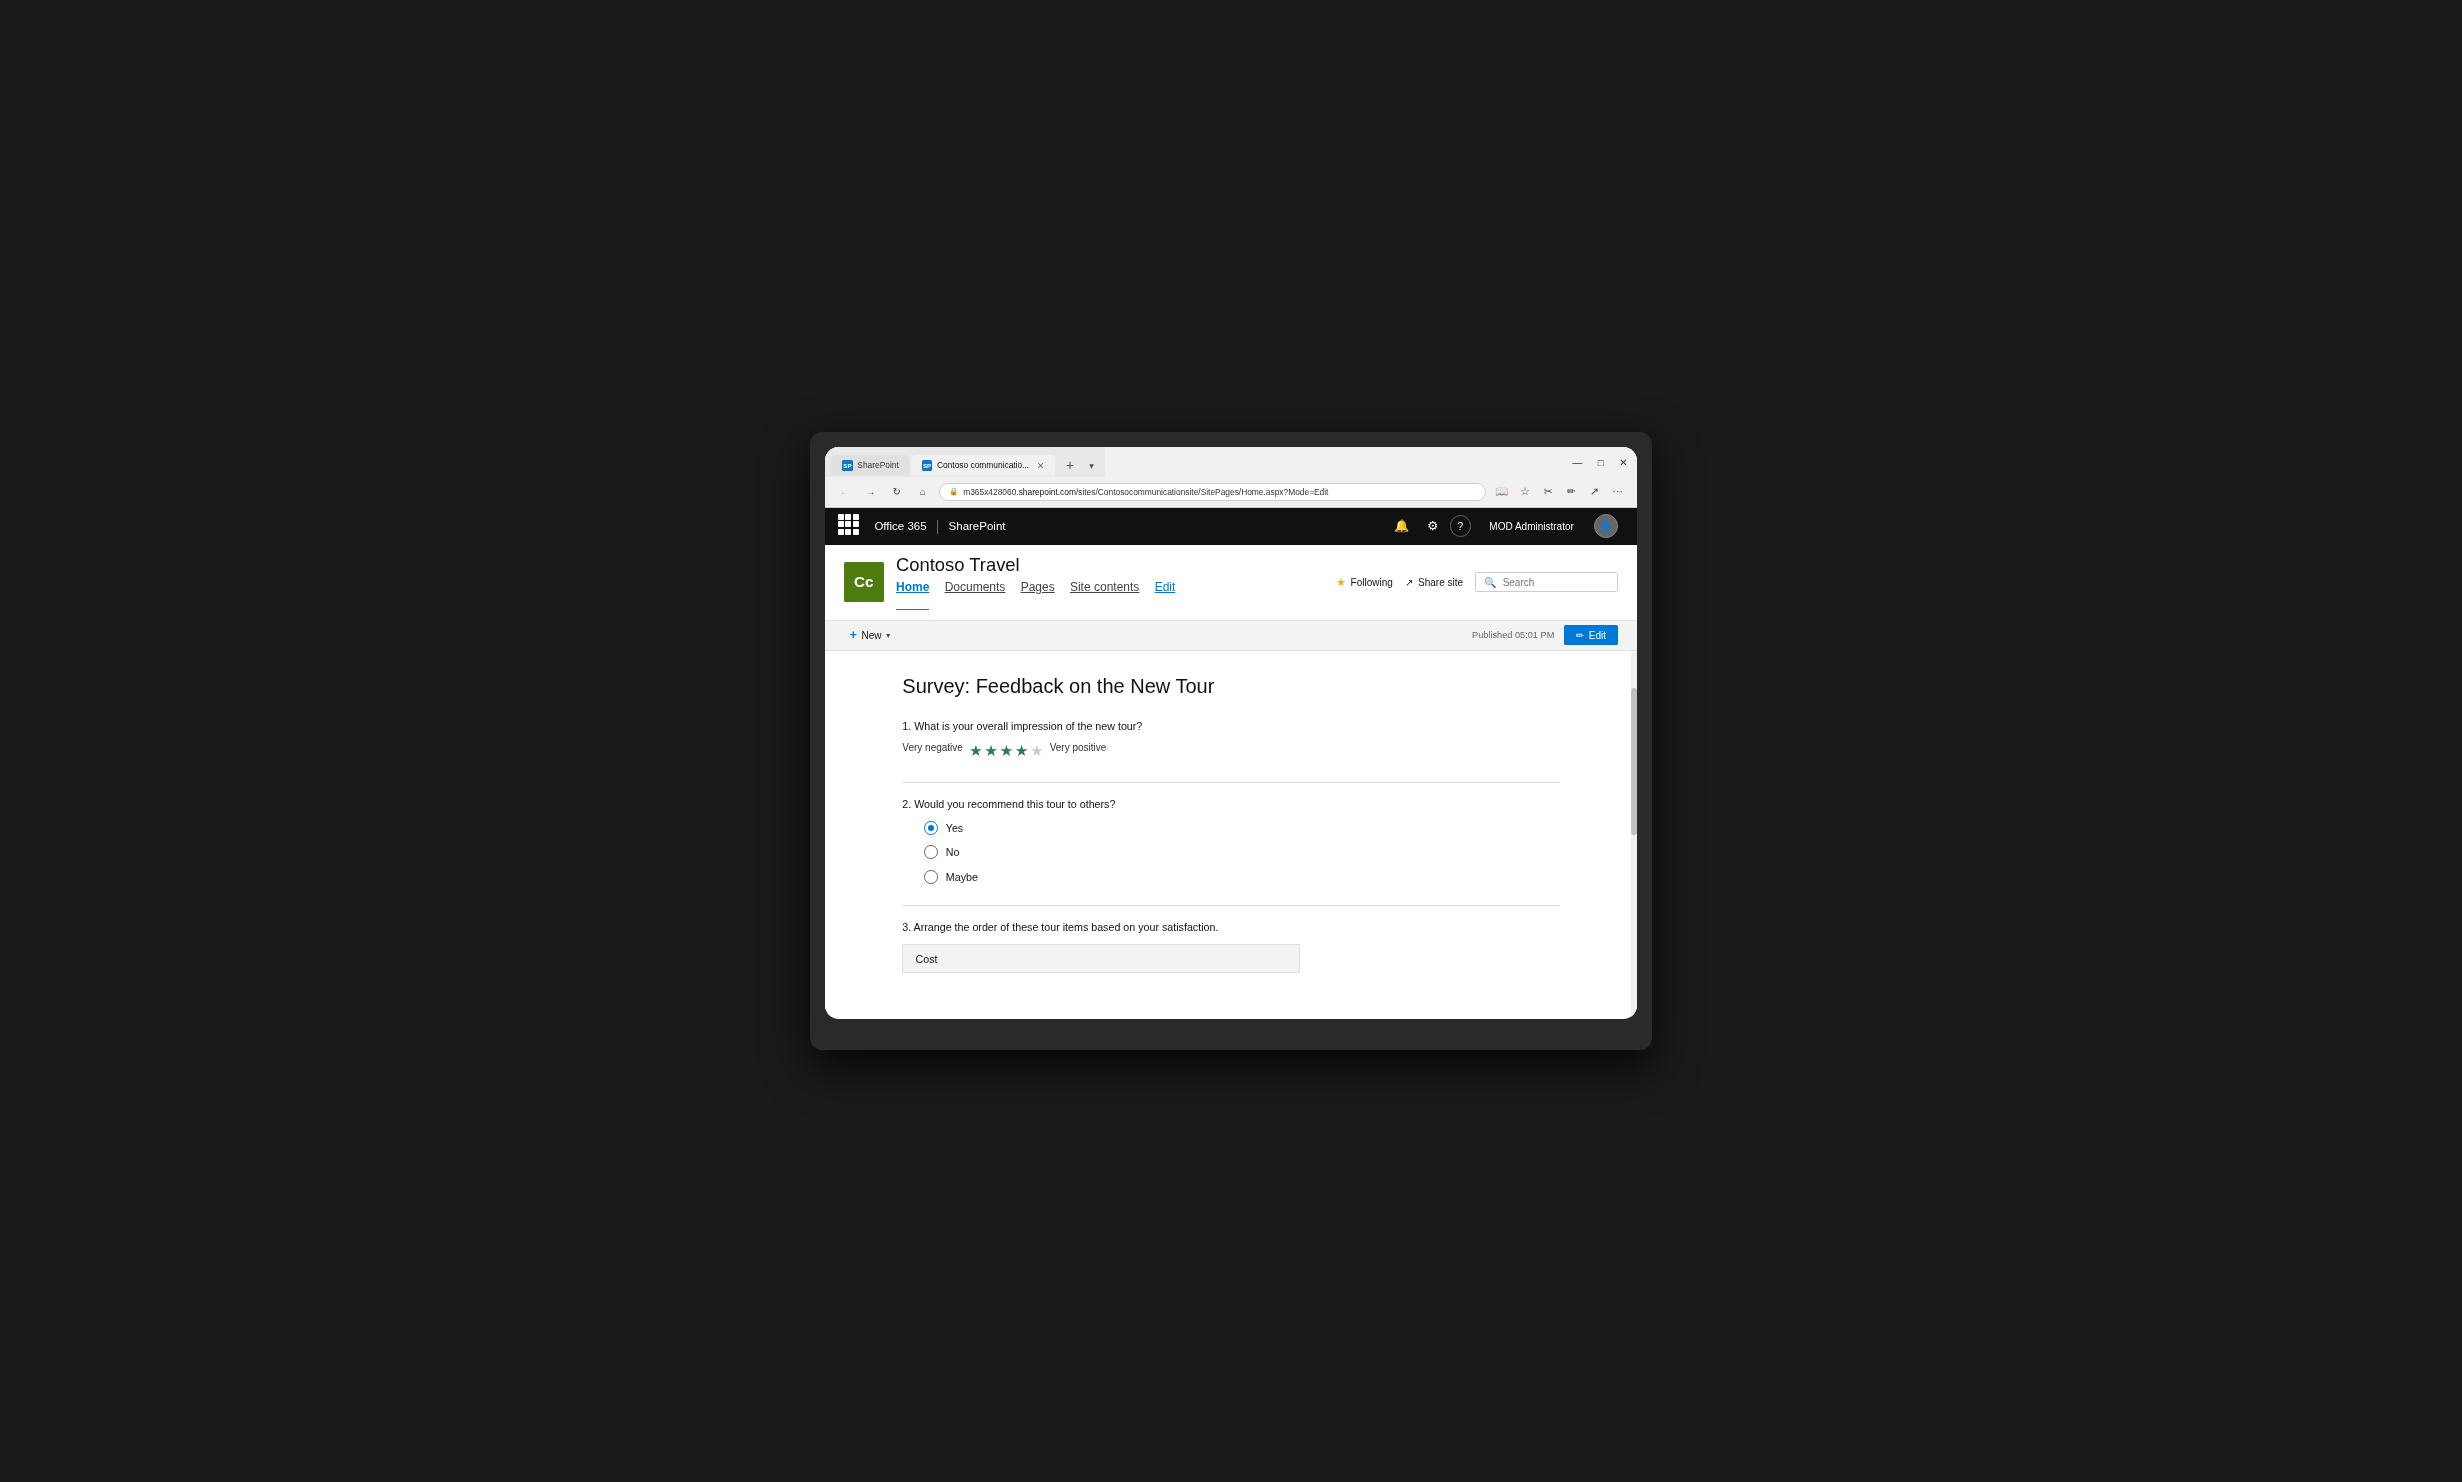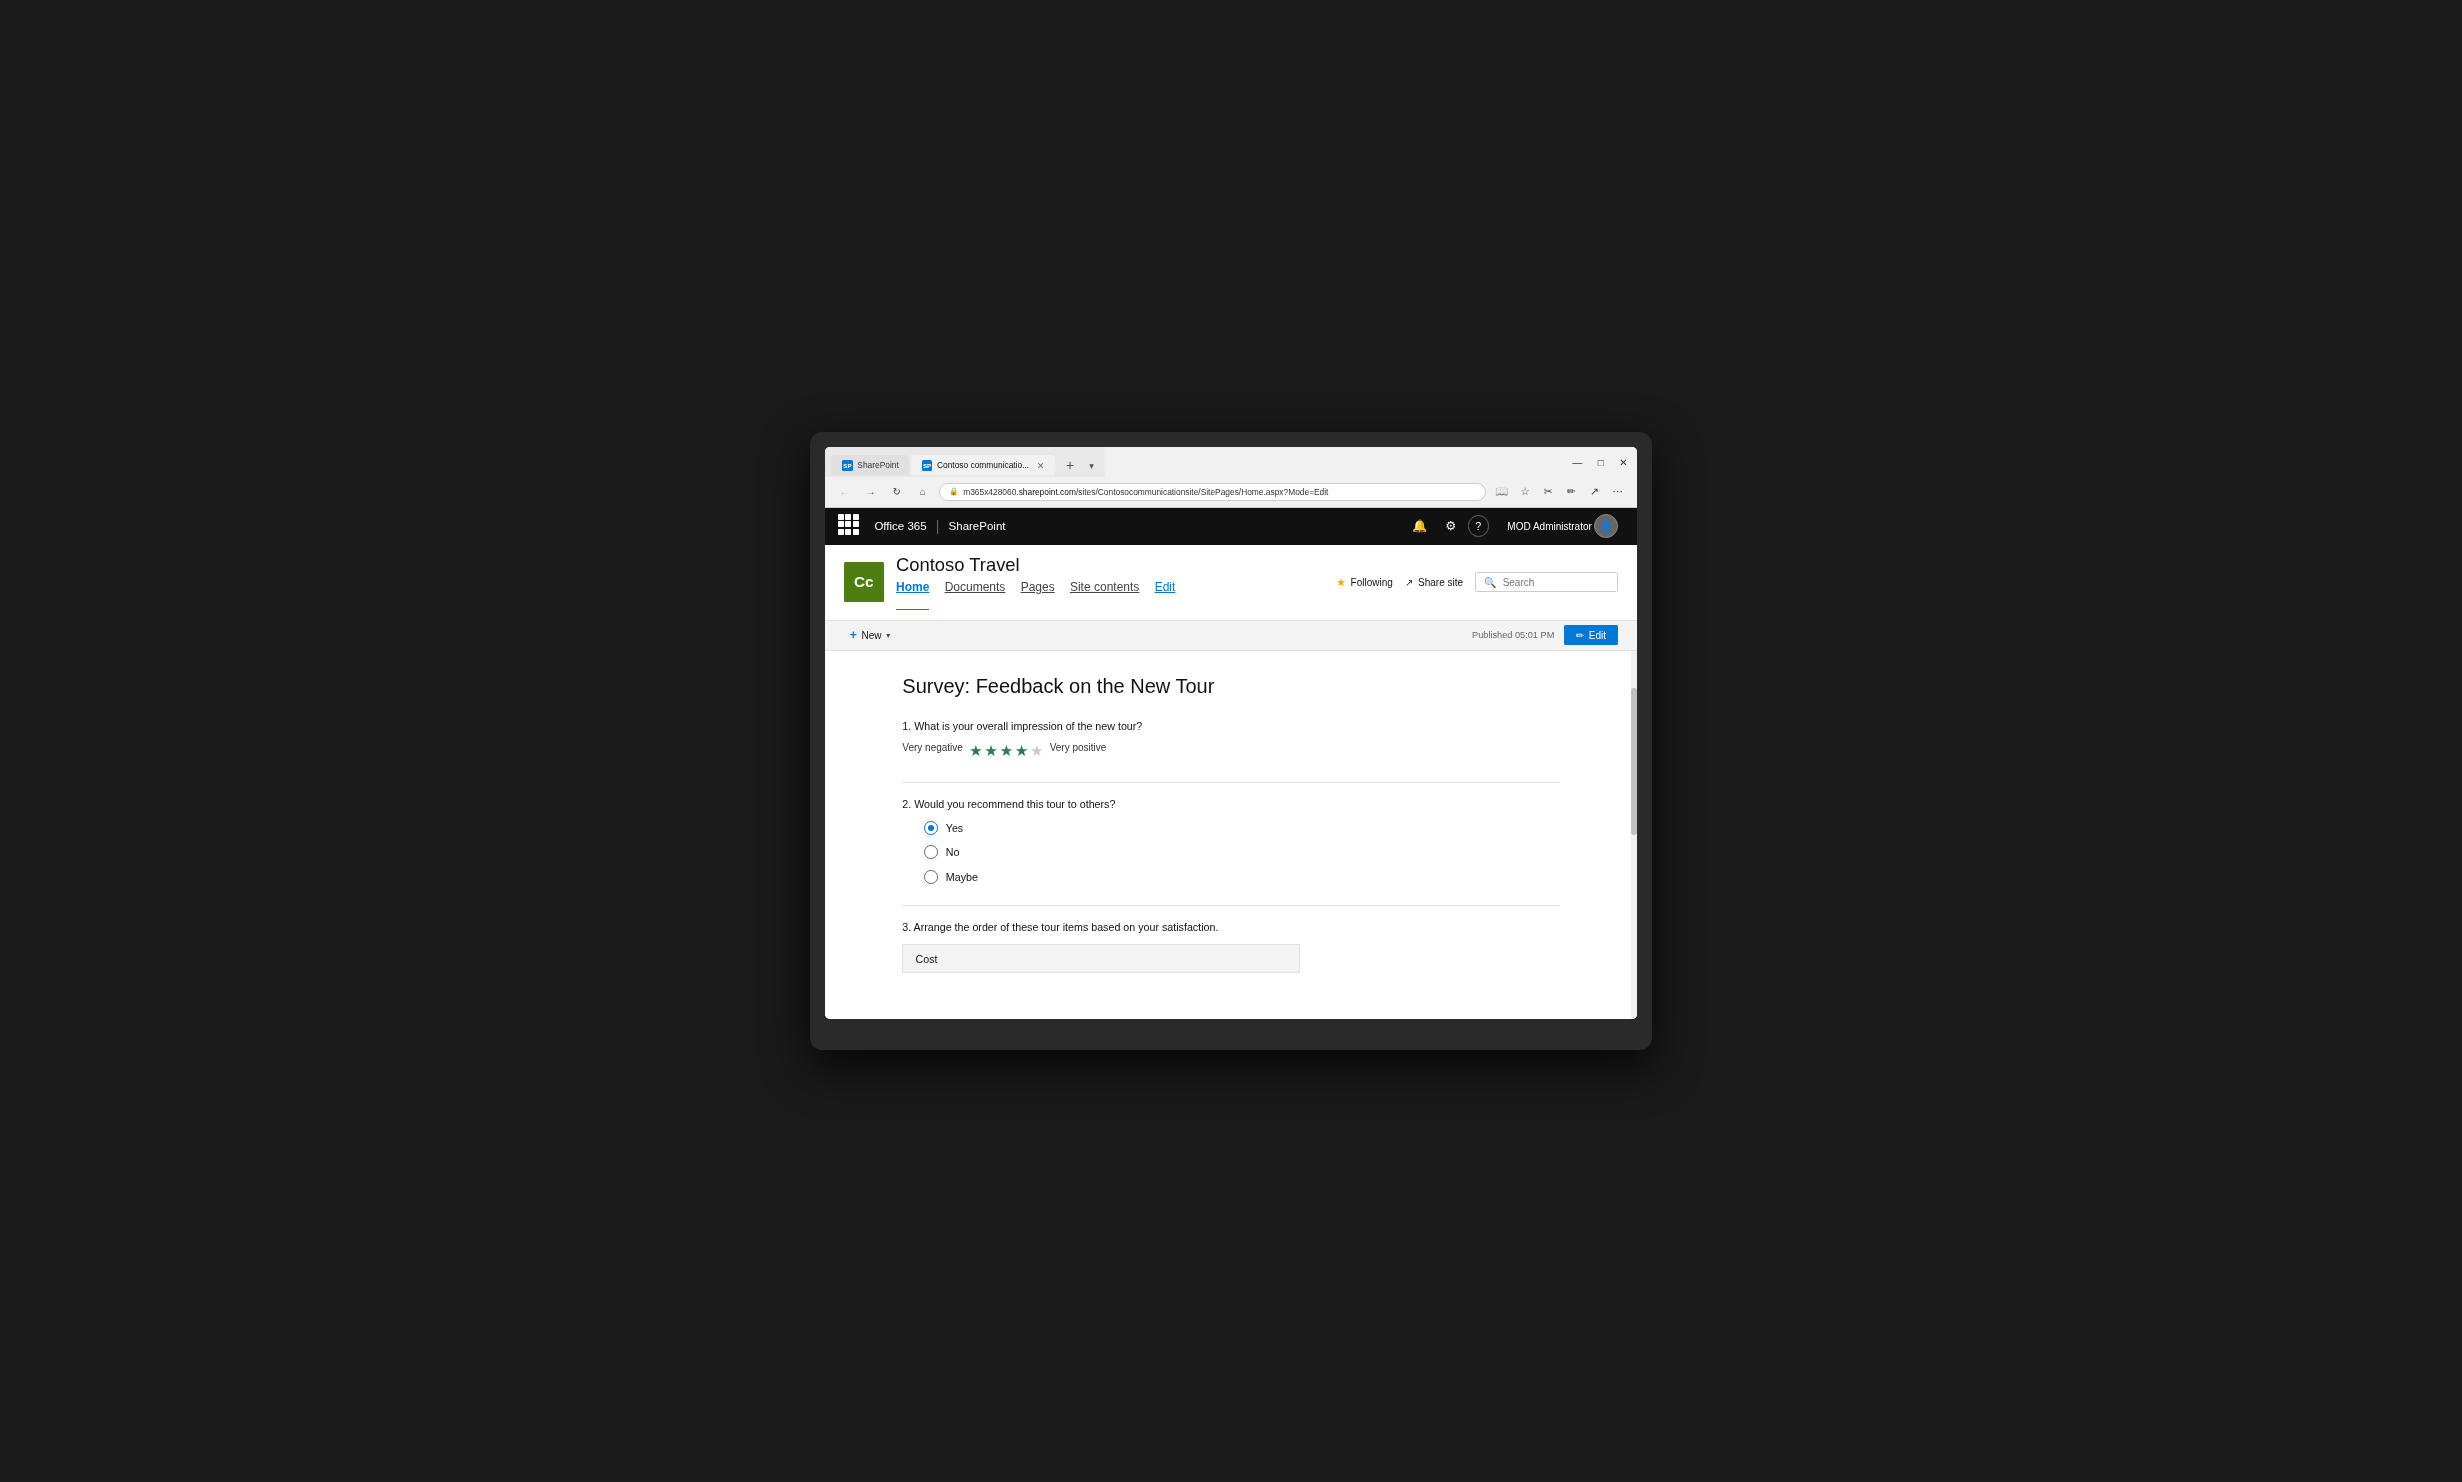--- a/index.html
+++ b/index.html
@@ -13,21 +13,21 @@
     }
     .laptop-frame {
       width: 842px;
       background: #2a2a2a;
       border-radius: 12.3px;
       padding: 15.3px 15.3px 31px 15.3px;
       box-shadow: 0 15.3px 46px rgba(0,0,0,0.8);
     }
     .screen {
       background: #fff;
-      border-radius: 5px;
+      border-radius: 14px;
       overflow: hidden;
       position: relative;
     }
     
     .browser-chrome {
       background: #f1f1f1;
       border-bottom: 0.8px solid #ccc;
     }
     .browser-tabs {
       display: flex;
@@ -206,21 +206,21 @@
       align-items: center;
       justify-content: center;
       border-radius: 2.3px;
       cursor: pointer;
       font-size: 12.3px;
       color: white;
     }
     .o365-user {
       display: flex;
       align-items: center;
-      gap: 2px;
+      gap: 20px;
       cursor: pointer;
       padding: 0 6.1px;
       color: white;
       font-size: 10px;
     }
     .user-avatar {
       width: 24.5px;
       height: 24.5px;
       border-radius: 50%;
       background: #666;

